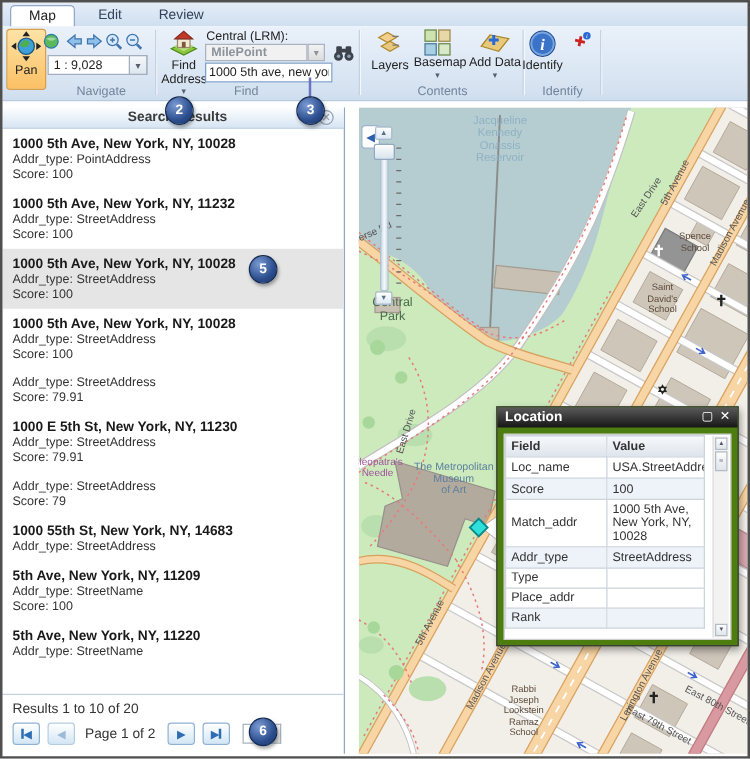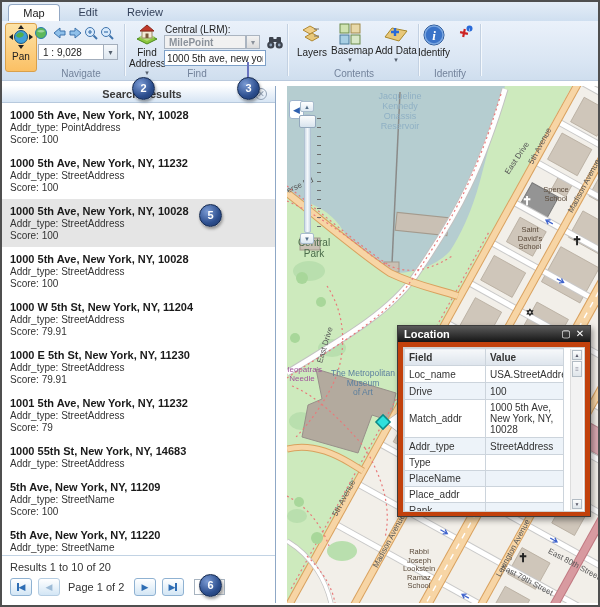--- a/index.html
+++ b/index.html
@@ -54,21 +54,21 @@
   .lbl-poi{color:#5a4a3a;font-size:7.5px;line-height:8.5px;}
   .lbl-mus{color:#5b7f9e;font-size:8.5px;line-height:9.5px;}
   .lbl-mon{color:#a0549a;}
   .mapglyph{position:absolute;transform:translate(-50%,-50%);font-size:12px;color:#222;font-weight:bold;}
   .collapsebtn{position:absolute;left:2px;top:14px;width:15px;height:19px;background:#fff;border:1px solid #9fb4cc;border-radius:3px;color:#2e5fae;font-size:9px;text-align:center;line-height:18px;box-sizing:border-box;z-index:5;}
   .sliderup,.sliderdown{position:absolute;left:13px;width:14px;height:11px;background:linear-gradient(#fff,#dde8f2);border:1px solid #a8bccd;border-radius:2px;font-size:6px;color:#55708a;text-align:center;line-height:10px;box-sizing:border-box;z-index:5;}
   .slidertrack{position:absolute;left:17px;top:28px;width:5px;height:117px;background:linear-gradient(90deg,#cfdce8,#f4f8fb,#cfdce8);border:1px solid #b0c2d2;border-radius:2px;z-index:5;}
   .sliderthumb{position:absolute;left:12px;top:29px;width:15px;height:11px;background:linear-gradient(#fdfdfd,#d8e4ee);border:1px solid #93a8bc;border-radius:2px;z-index:6;}
   .tick{position:absolute;left:30px;width:4px;height:1px;background:#6b6b6b;z-index:5;}
   
-  .popup{position:absolute;left:397px;top:325px;width:194px;height:192px;background:#c2410c;border:1px solid #3c3c3c;box-shadow:2px 3px 6px rgba(0,0,0,.4);box-sizing:border-box;z-index:20;}
+  .popup{position:absolute;left:397px;top:325px;width:194px;height:192px;background:#4d7c0f;border:1px solid #3c3c3c;box-shadow:2px 3px 6px rgba(0,0,0,.4);box-sizing:border-box;z-index:20;}
   .popuptitle{height:16px;background:linear-gradient(#5a5a5a,#161616);color:#fff;font-size:11px;font-weight:bold;line-height:16px;padding-left:6px;position:relative;}
   .popbtn{position:absolute;top:2px;width:12px;height:12px;color:#fff;font-size:10px;line-height:12px;text-align:center;font-weight:normal;}
   .popbody{position:absolute;left:5px;top:21px;right:5px;bottom:4px;background:#fff;border:1px solid #d0d0d0;overflow:hidden;}
   table.loc{border-collapse:collapse;width:160px;table-layout:fixed;}
   table.loc th,table.loc td{border:1px solid #ccd4dc;font-size:10px;padding:2px 4px;text-align:left;color:#333;overflow:hidden;}
   table.loc th{background:linear-gradient(#f6f8fa,#dde4ec);height:12px;font-weight:bold;}
   table.loc tr.alt td{background:#edf3f9;}
   .sbar{position:absolute;right:1px;top:1px;width:12px;bottom:1px;background:#f2f2f2;border-left:1px solid #ddd;}
   .sbtn{position:absolute;left:1px;width:10px;height:10px;background:linear-gradient(#fdfdfd,#dfe5ea);border:1px solid #b3bcc4;font-size:5px;color:#556;text-align:center;line-height:9px;box-sizing:border-box;}
   .sthumb{position:absolute;left:1px;top:12px;width:10px;height:16px;background:linear-gradient(#fdfdfd,#dfe5ea);border:1px solid #b3bcc4;box-sizing:border-box;font-size:6px;color:#889;text-align:center;line-height:14px;}
@@ -219,31 +219,29 @@
       <div class="rtitle">1000 5th Ave, New York, NY, 10028</div>
       <div class="rline">Addr_type: StreetAddress</div>
       <div class="rline">Score: 100</div>
     </div>
     <div class="ritem">
       <div class="rtitle">1000 5th Ave, New York, NY, 10028</div>
       <div class="rline">Addr_type: StreetAddress</div>
       <div class="rline">Score: 100</div>
     </div>
     <div class="ritem">
-      <div class="rtitle">1000 W 5th St, New York, NY, 11204</div>
       <div class="rline">Addr_type: StreetAddress</div>
       <div class="rline">Score: 79.91</div>
     </div>
     <div class="ritem">
       <div class="rtitle">1000 E 5th St, New York, NY, 11230</div>
       <div class="rline">Addr_type: StreetAddress</div>
       <div class="rline">Score: 79.91</div>
     </div>
     <div class="ritem">
-      <div class="rtitle">1001 5th Ave, New York, NY, 11232</div>
       <div class="rline">Addr_type: StreetAddress</div>
       <div class="rline">Score: 79</div>
     </div>
     <div class="ritem">
       <div class="rtitle">1000 55th St, New York, NY, 14683</div>
       <div class="rline">Addr_type: StreetAddress</div>
     </div>
     <div class="ritem">
       <div class="rtitle">5th Ave, New York, NY, 11209</div>
       <div class="rline">Addr_type: StreetName</div>
@@ -474,37 +472,33 @@
       <tbody>
           <tr>
         <th style="width:72px;">Field</th>
         <th>Value</th>
       </tr>
       <tr style="height:17px;">
         <td>Loc_name</td>
         <td>USA.StreetAddress</td>
       </tr>
       <tr class="alt" style="height:17px;">
-        <td>Drive</td>
+        <td>Score</td>
         <td>100</td>
       </tr>
       <tr style="height:28px;">
         <td>Match_addr</td>
         <td>1000 5th Ave, New York, NY, 10028</td>
       </tr>
       <tr class="alt" style="height:17px;">
         <td>Addr_type</td>
         <td>StreetAddress</td>
       </tr>
       <tr style="height:16px;">
         <td>Type</td>
-        <td></td>
-      </tr>
-      <tr class="alt" style="height:16px;">
-        <td>PlaceName</td>
         <td></td>
       </tr>
       <tr style="height:16px;">
         <td>Place_addr</td>
         <td></td>
       </tr>
       <tr class="alt" style="height:16px;">
         <td>Rank</td>
         <td></td>
       </tr>

